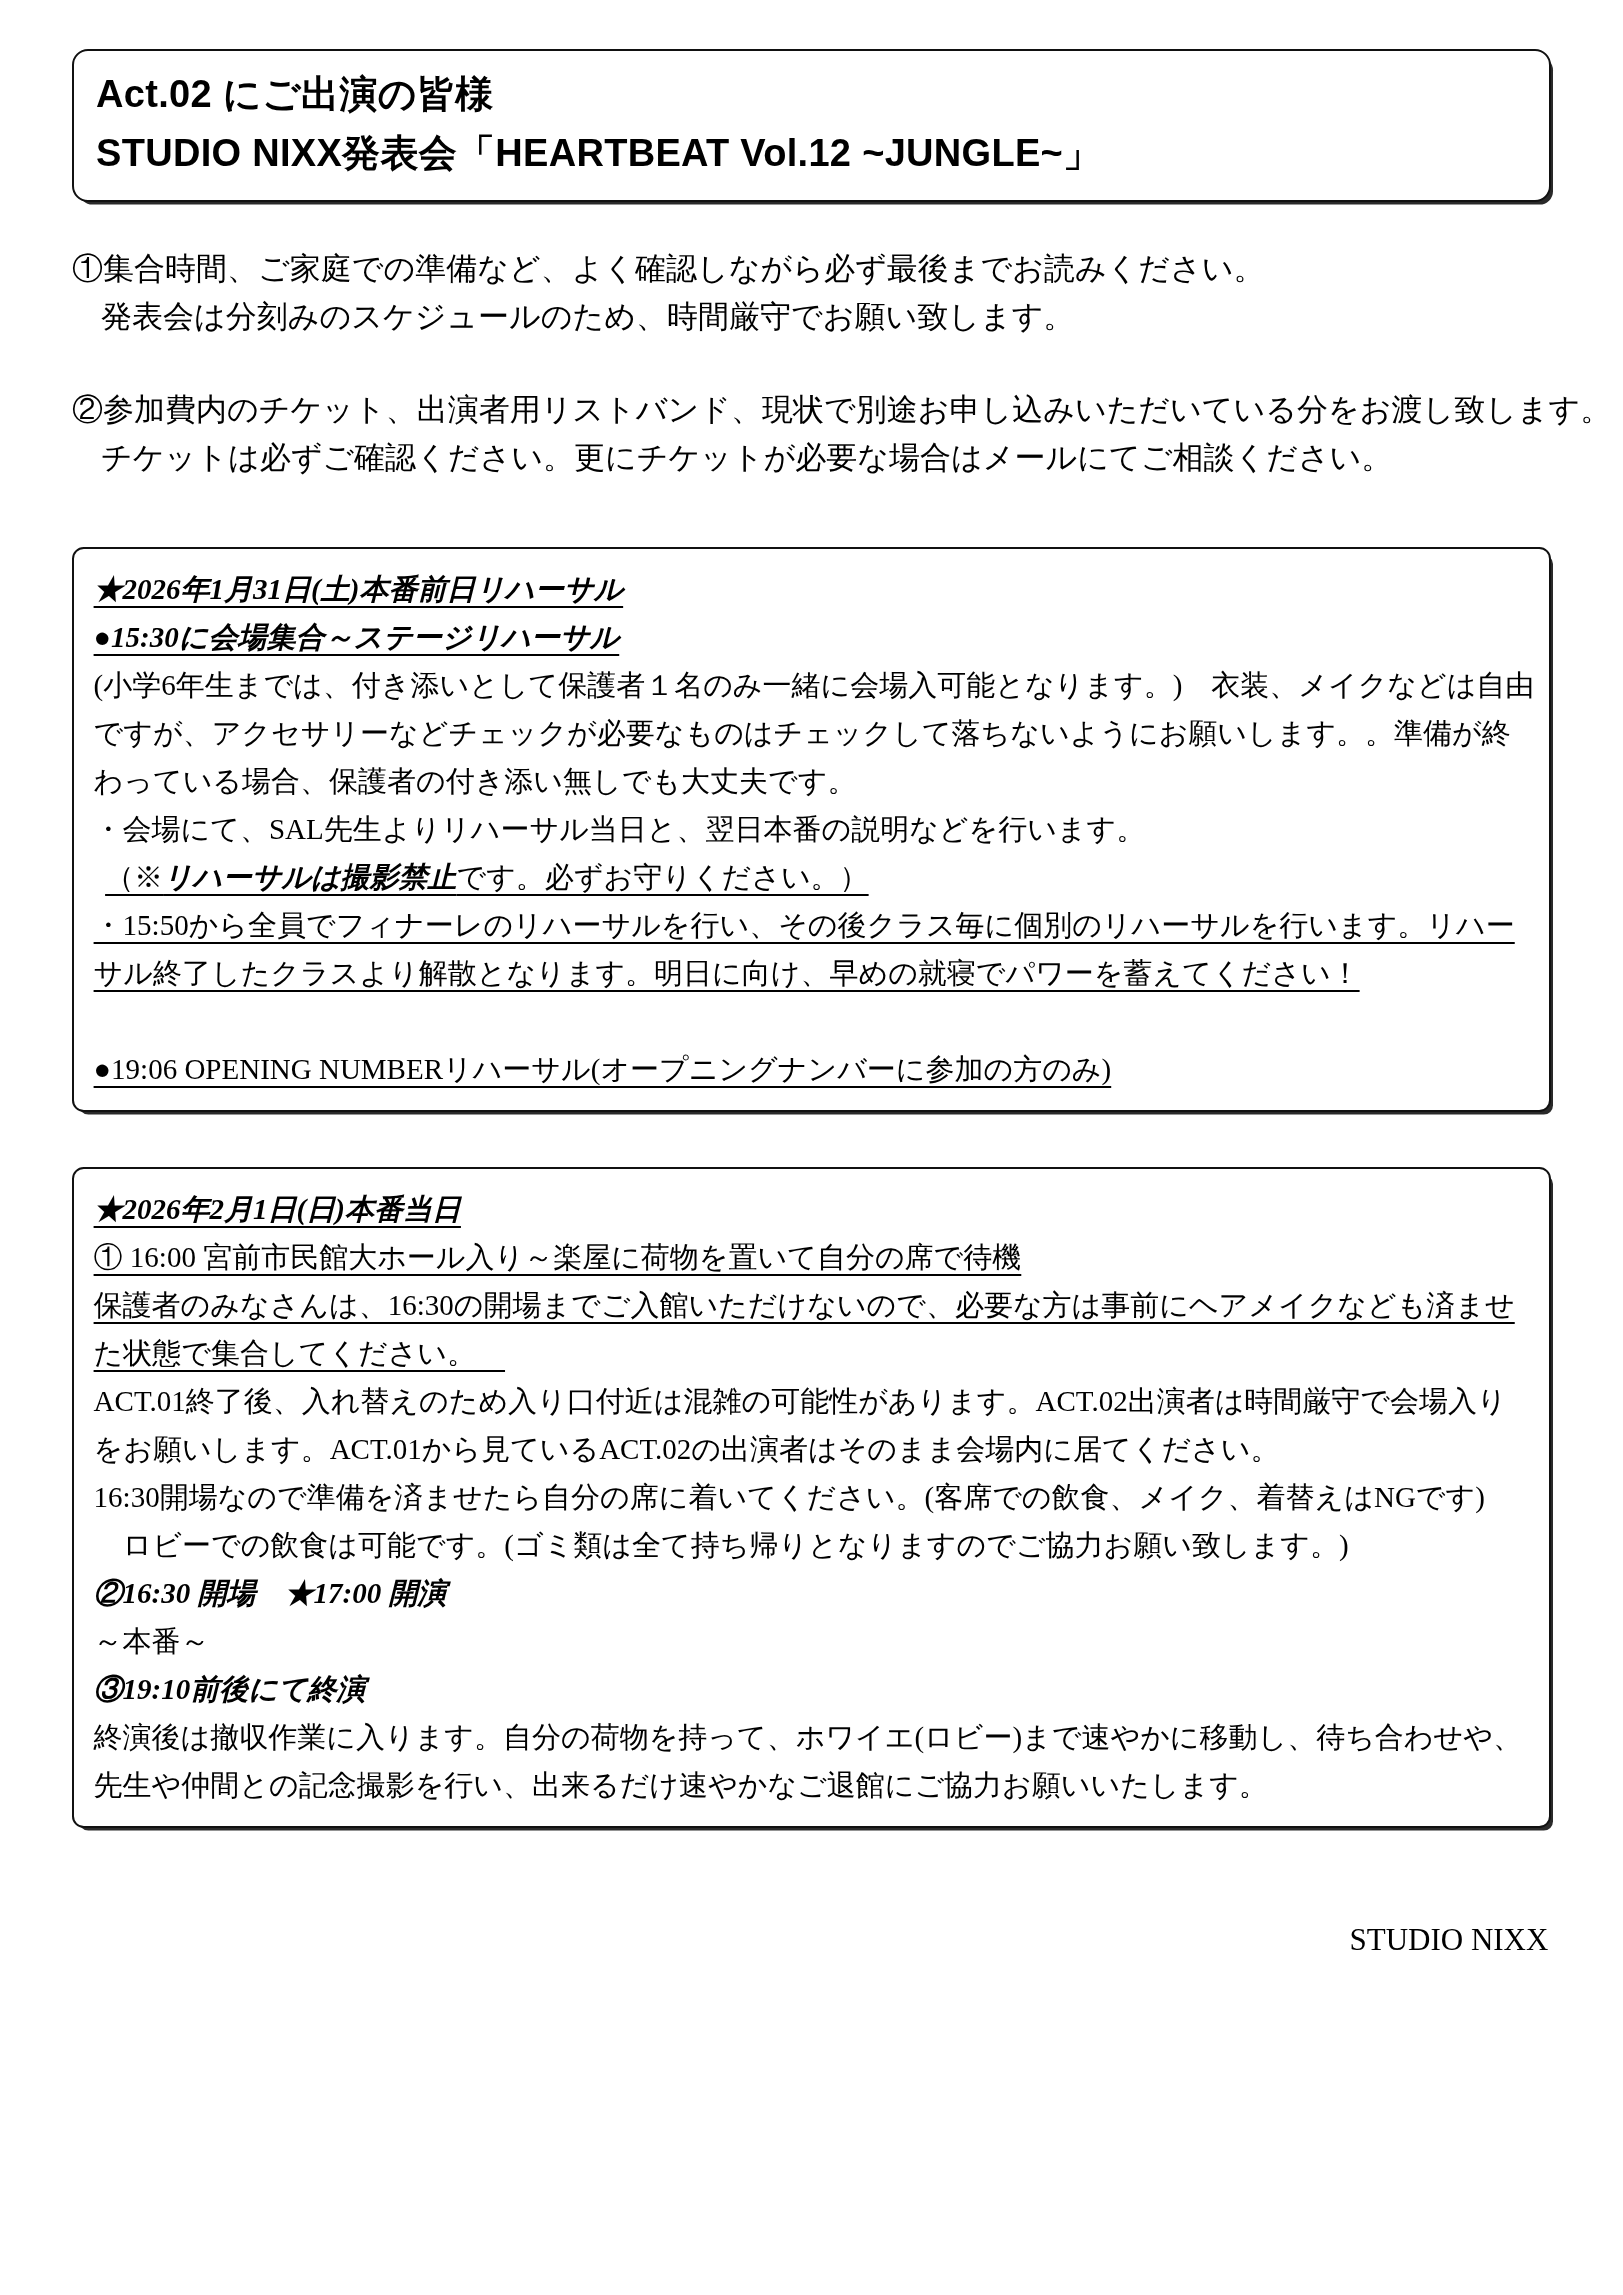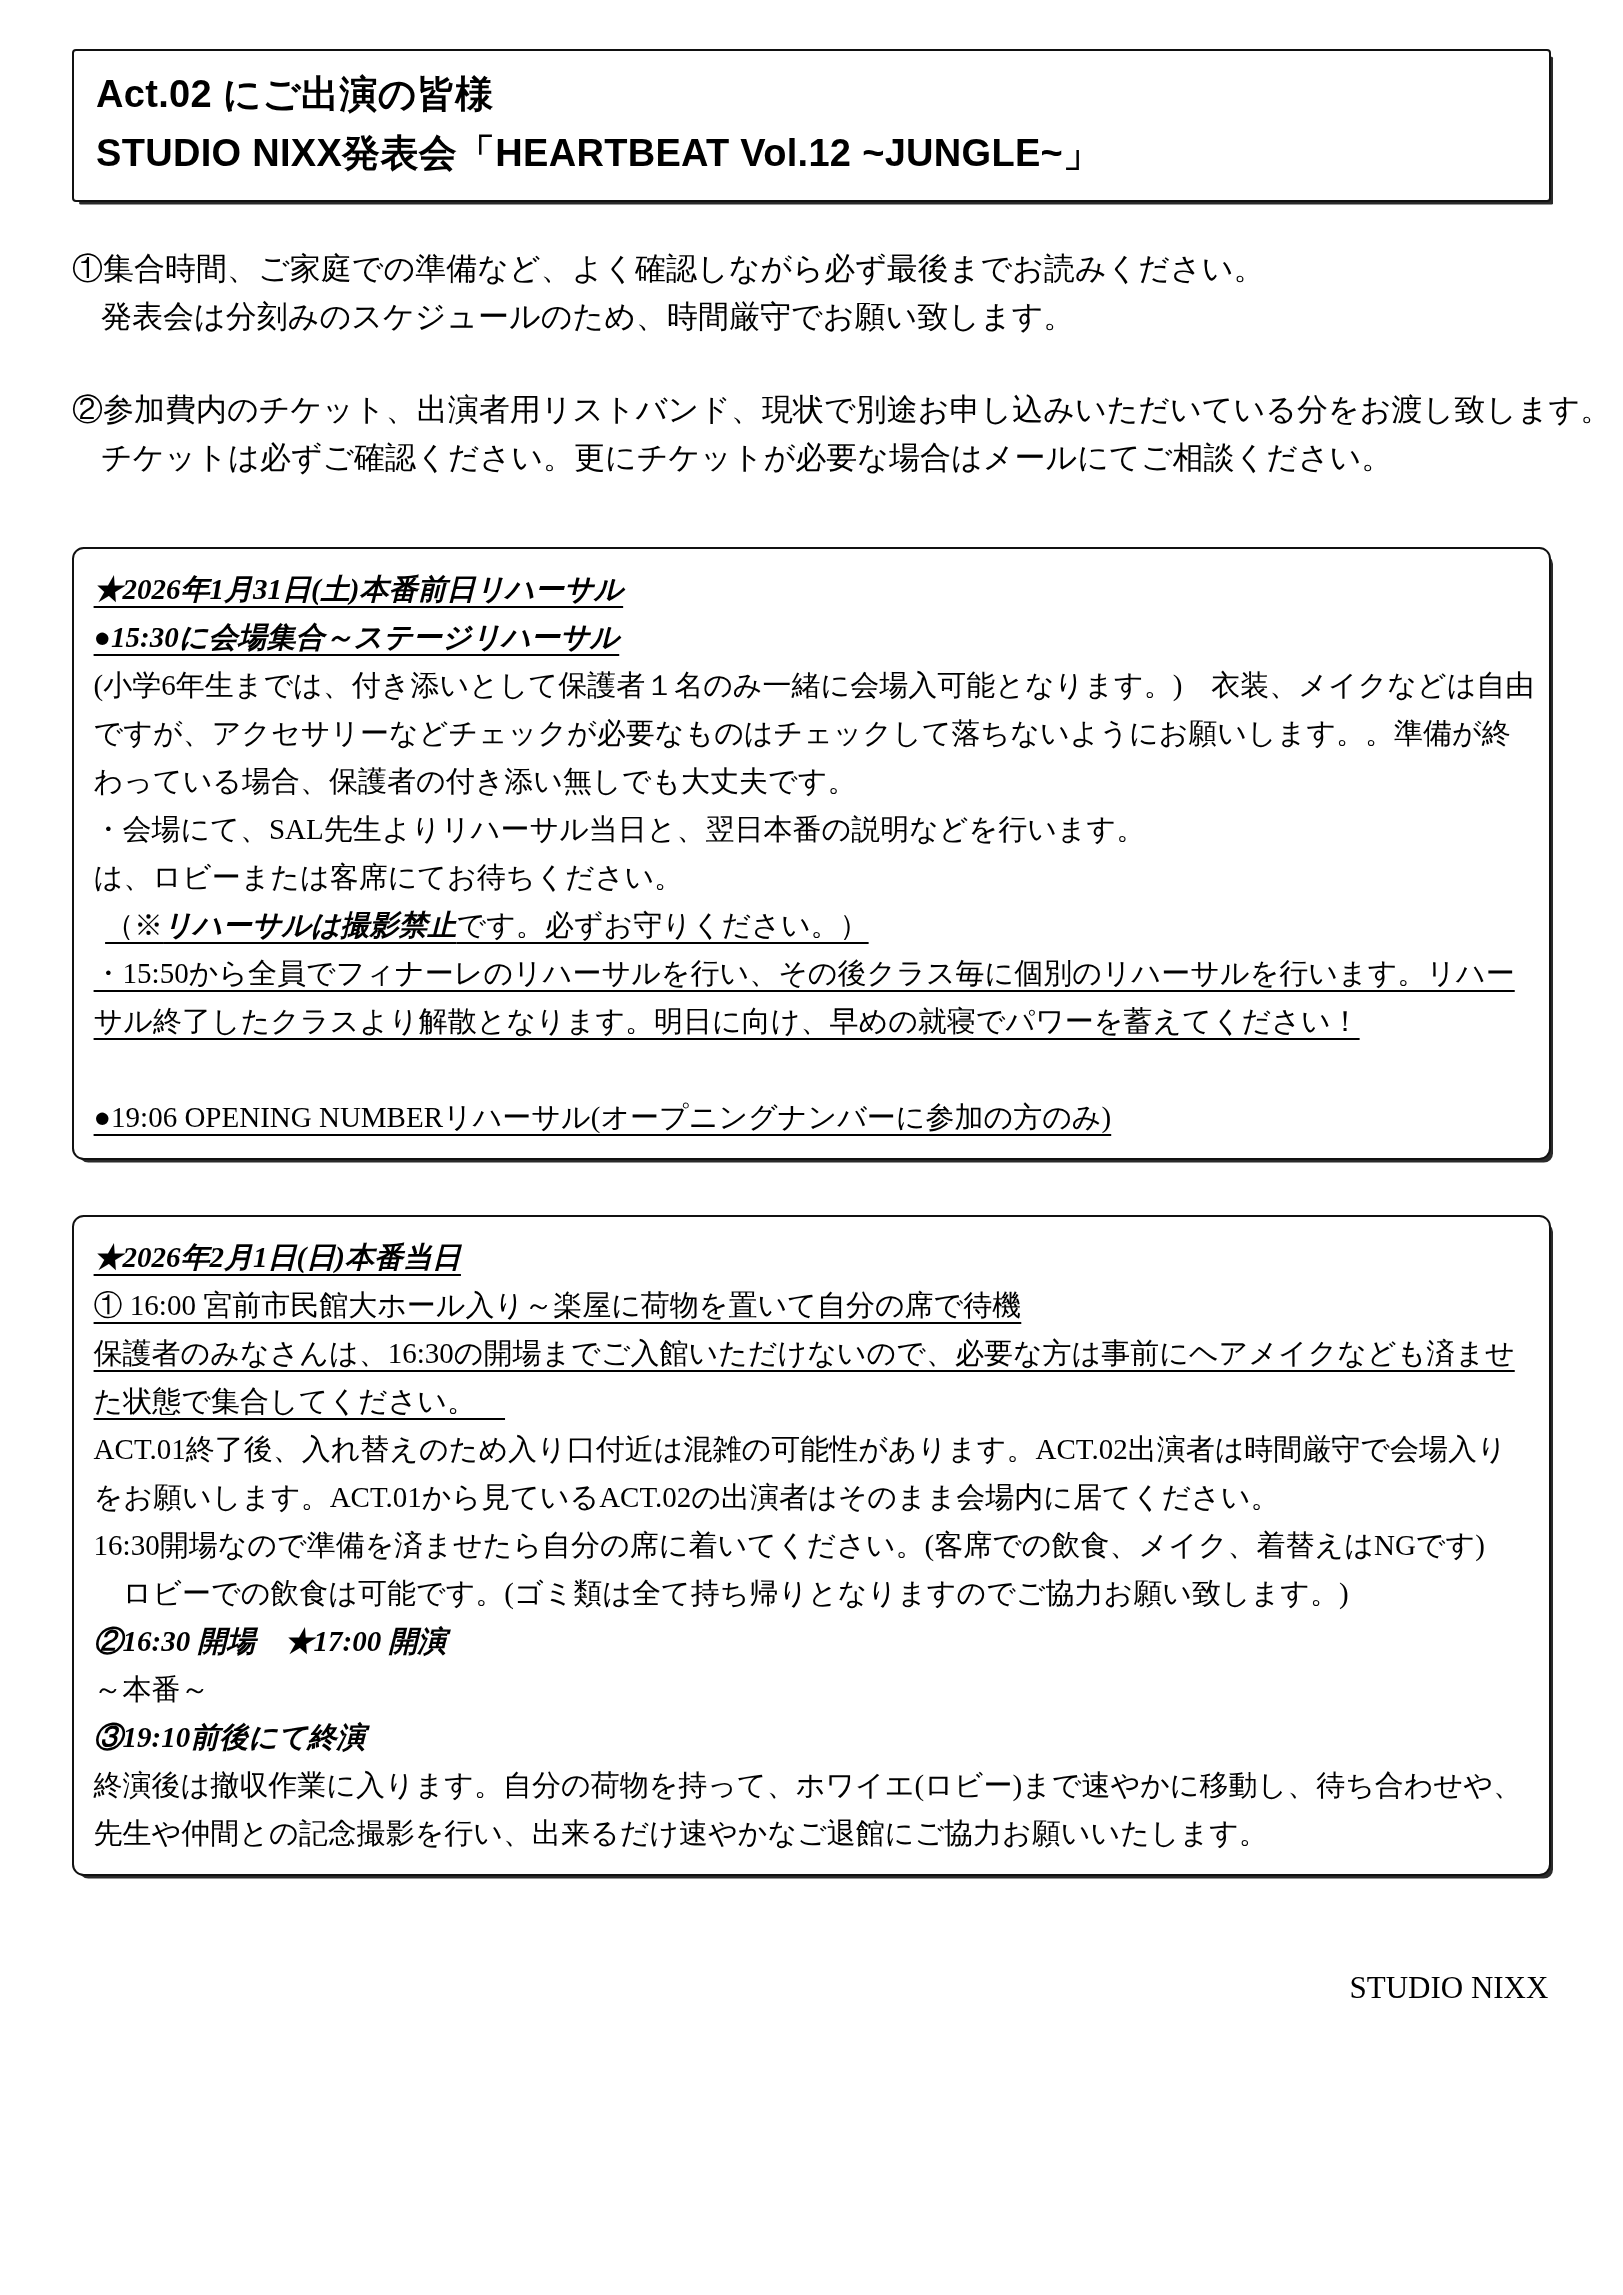--- a/index.html
+++ b/index.html
@@ -16,21 +16,21 @@
     background: #ffffff;
     color: #000000;
     font-family: "Liberation Serif", "DejaVu Serif", serif;
     overflow: hidden;
   }
   .title-box {
     margin-top: 49px;
     box-sizing: border-box;
     width: 100%;
     border: 2.6px solid #111111;
-    border-radius: 4px;
+    border-radius: 16px;
     padding: 14.4px 22px 17px 22px;
     box-shadow: 4.6px 5.2px 0 -2.6px #2a2a2a;
     background: #ffffff;
   }
   .title-line {
     font-family: "Liberation Sans", "DejaVu Sans", sans-serif;
     font-weight: 700;
     font-size: 38px;
     line-height: 59px;
     letter-spacing: 0.3px;
@@ -90,21 +90,20 @@
       <div class="line" style="padding-left: 29px;"><span>チケットは必ずご確認ください。更にチケットが必要な場合はメールにてご相談ください。</span></div>
     </div>
 
   <div class="info-box box-1">
       <div class="line"><span class="b u">★2026年1月31日(土)本番前日リハーサル</span></div>
       <div class="line"><span class="b u">●15:30に会場集合～ステージリハーサル</span></div>
       <div class="line"><span>(小学6年生までは、付き添いとして保護者１名のみ一緒に会場入可能となります。)　衣装、メイクなどは自由</span></div>
       <div class="line"><span>ですが、アクセサリーなどチェックが必要なものはチェックして落ちないようにお願いします。。準備が終</span></div>
       <div class="line"><span>わっている場合、保護者の付き添い無しでも大丈夫です。</span></div>
       <div class="line"><span>・会場にて、SAL先生よりリハーサル当日と、翌日本番の説明などを行います。</span></div>
-      <div class="line"><span>は、ロビーまたは客席にてお待ちください。</span></div>
       <div class="line" style="padding-left: 11.5px;"><span class="u">（※</span><span class="b u">リハーサルは撮影禁止</span><span class="u">です。必ずお守りください。）</span></div>
       <div class="line"><span class="u">・15:50から全員でフィナーレのリハーサルを行い、その後クラス毎に個別のリハーサルを行います。リハー</span></div>
       <div class="line"><span class="u">サル終了したクラスより解散となります。明日に向け、早めの就寝でパワーを蓄えてください！</span></div>
       <div class="line">&nbsp;</div>
       <div class="line"><span class="u">●19:06 OPENING NUMBERリハーサル(オープニングナンバーに参加の方のみ)</span></div>
     </div>
 
   <div class="info-box box-2">
       <div class="line"><span class="b u">★2026年2月1日(日)本番当日</span></div>
       <div class="line"><span class="u">① 16:00 宮前市民館大ホール入り～楽屋に荷物を置いて自分の席で待機</span></div>

